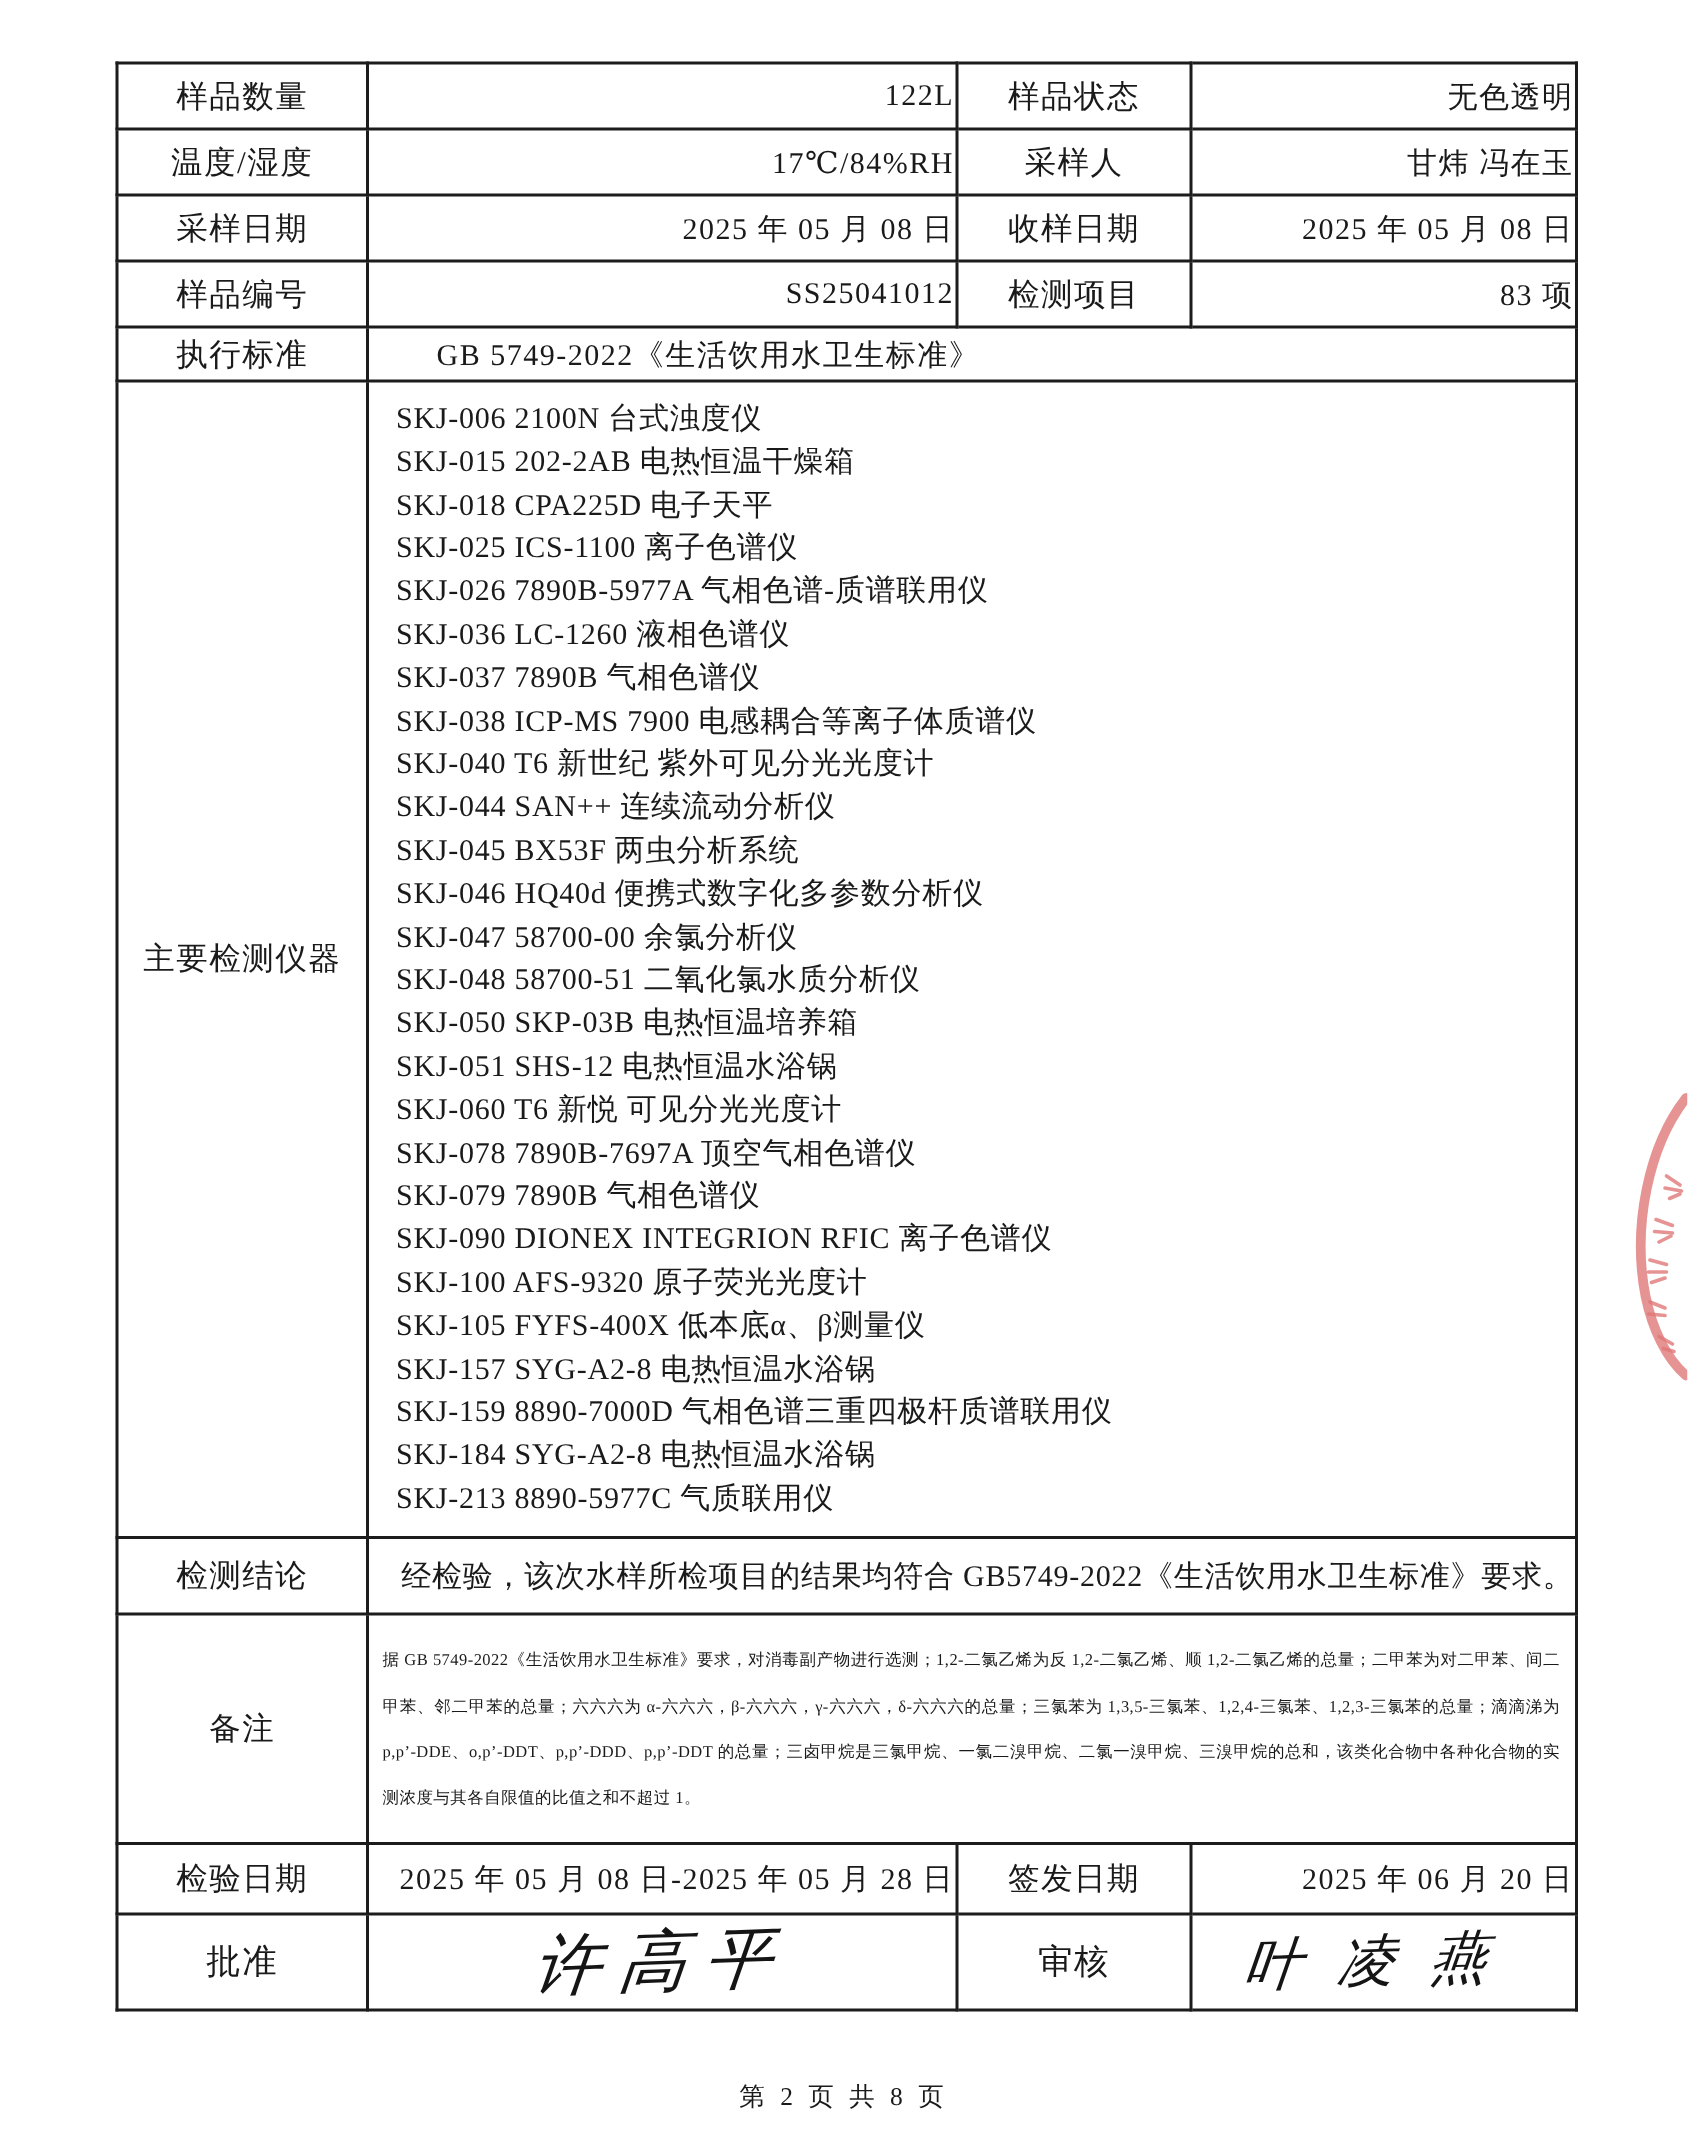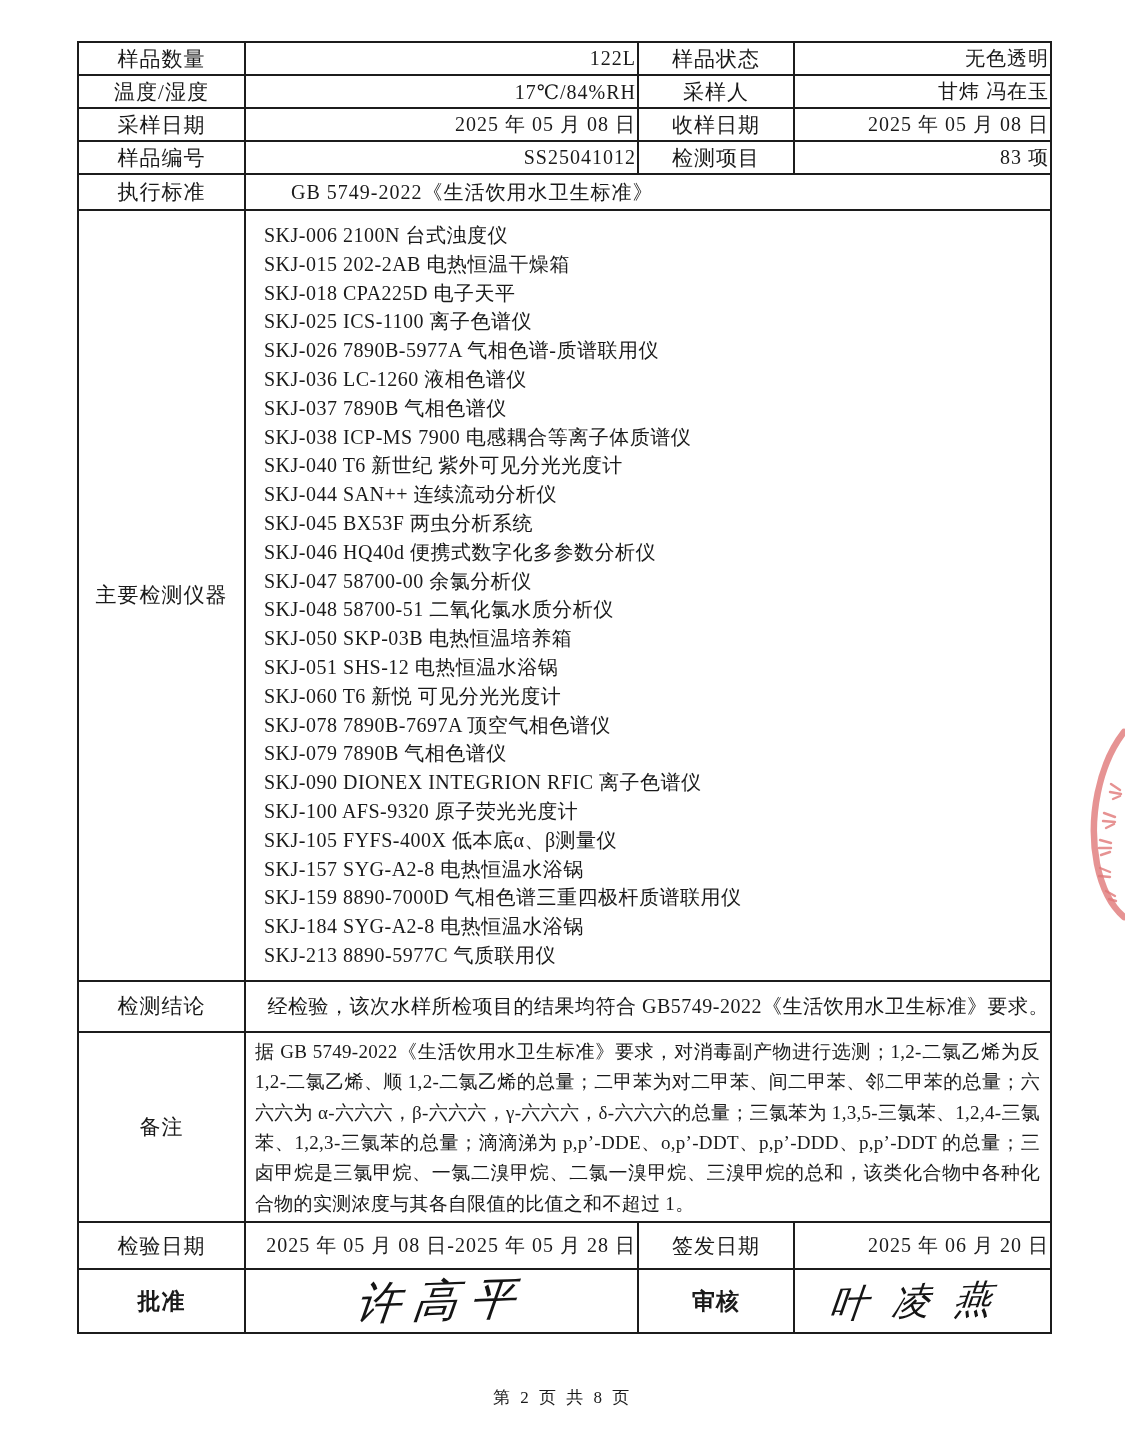--- a/index.html
+++ b/index.html
@@ -12,36 +12,36 @@
     border-collapse:collapse;table-layout:fixed;
   }
   table.doc td{
     border:2px solid #1c1c1c;
     vertical-align:middle;
     overflow:hidden;
   }
   col.c1{width:167px;} col.c2{width:393px;} col.c3{width:156px;} col.c4{width:257px;}
   .lbl{text-align:center;font-size:21px;letter-spacing:1px;}
   .val{text-align:right;font-size:20px;letter-spacing:1px;}
-  tr.r-info{height:33px;}
+  tr.r-info{height:44px;}
   tr.r-std{height:36px;}
   tr.r-concl{height:51px;}
   tr.r-remark{height:153px;}
   tr.r-dates{height:47px;margin-top:34px;}
   tr.r-sign{height:56px;}
   td.std-val{font-size:20px;padding-left:45px;letter-spacing:1px;}
   td.inst-cell{vertical-align:middle;}
   .inst-list{padding:9px 4px 9px 17px;}
   .inst-list div{font-size:20px;line-height:28.8px;white-space:nowrap;letter-spacing:0.5px;}
   td.concl-val{font-size:20px;padding-left:9px;letter-spacing:0.5px;text-align:right;}
   td.remark-val{
-    font-size:19px;line-height:30.4px;padding:4px 10px 2px 9px;
+    font-size:11px;line-height:30.4px;padding:4px 10px 2px 9px;
     text-align:justify;vertical-align:top;letter-spacing:0.3px;
   }
-  .bold-lbl{font-weight:bold;font-size:23px;border-radius:12px;}
+  .bold-lbl{font-weight:normal;font-size:23px;border-radius:12px;}
   td.sig-cell{text-align:center;}
   .sig{
     display:inline-block;font-style:italic;color:#151515;
     transform:rotate(-2deg) skewX(-8deg);
   }
   .sig-approve{font-size:45px;letter-spacing:12px;}
   .sig-review{font-size:38px;letter-spacing:24px;}
   .footer{
     position:absolute;left:0;right:0;top:1386px;text-align:center;
     font-size:17px;letter-spacing:3px;

